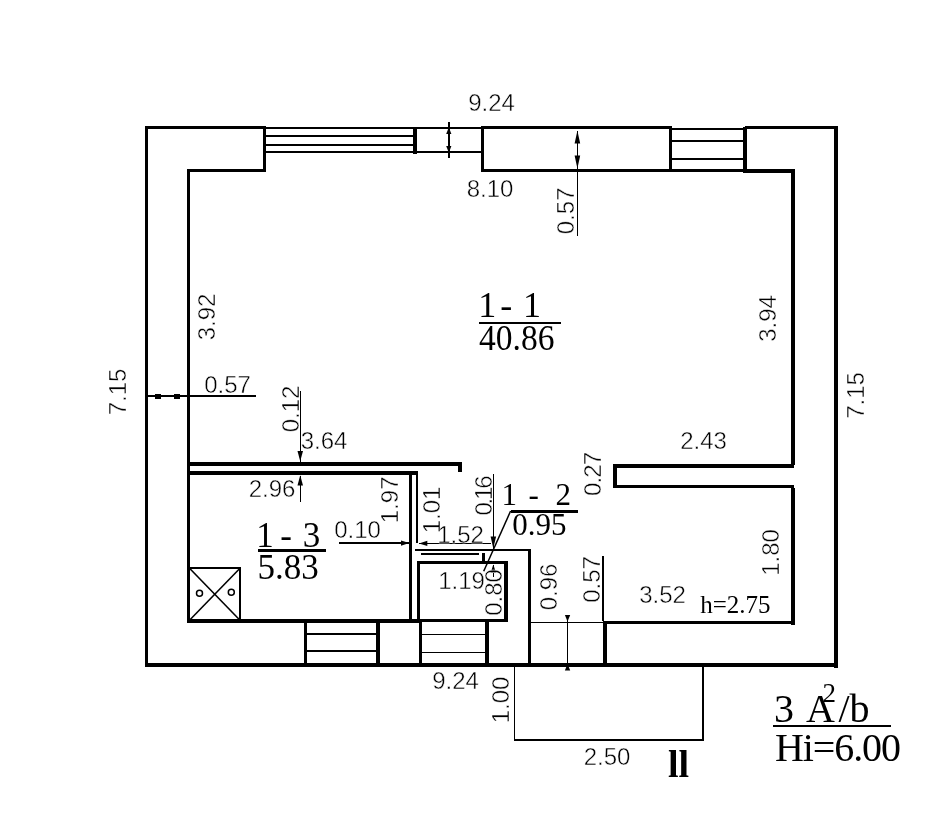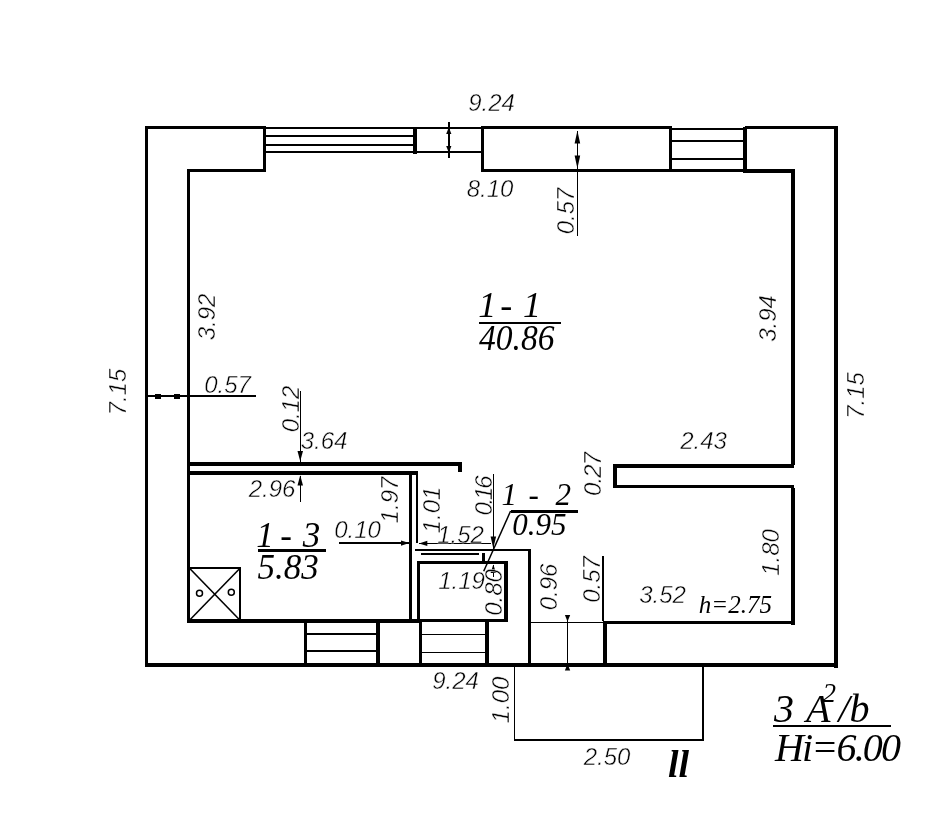--- a/index.html
+++ b/index.html
@@ -1,16 +1,16 @@
 <!DOCTYPE html>
 <html><head>
 <meta charset="utf-8">
 <style>
   html,body{margin:0;padding:0;background:#fff;}
-  #canvas{position:relative;width:949px;height:836px;background:#ffffff;overflow:hidden;font-style:italic;}
+  #canvas{position:relative;width:949px;height:836px;background:#ffffff;overflow:hidden;}
   svg{position:absolute;left:0;top:0;}
   .dim{font-family:"Liberation Sans",sans-serif;font-size:24px;fill:#000;stroke:#fff;stroke-width:0.45px;}
   .ser{font-family:"Liberation Serif",serif;fill:#000;}
 </style>
 </head>
 <body>
 <div id="canvas">
 <svg width="949" height="836" viewBox="0 0 949 836">
 <g fill="#000" shape-rendering="crispEdges">
 

